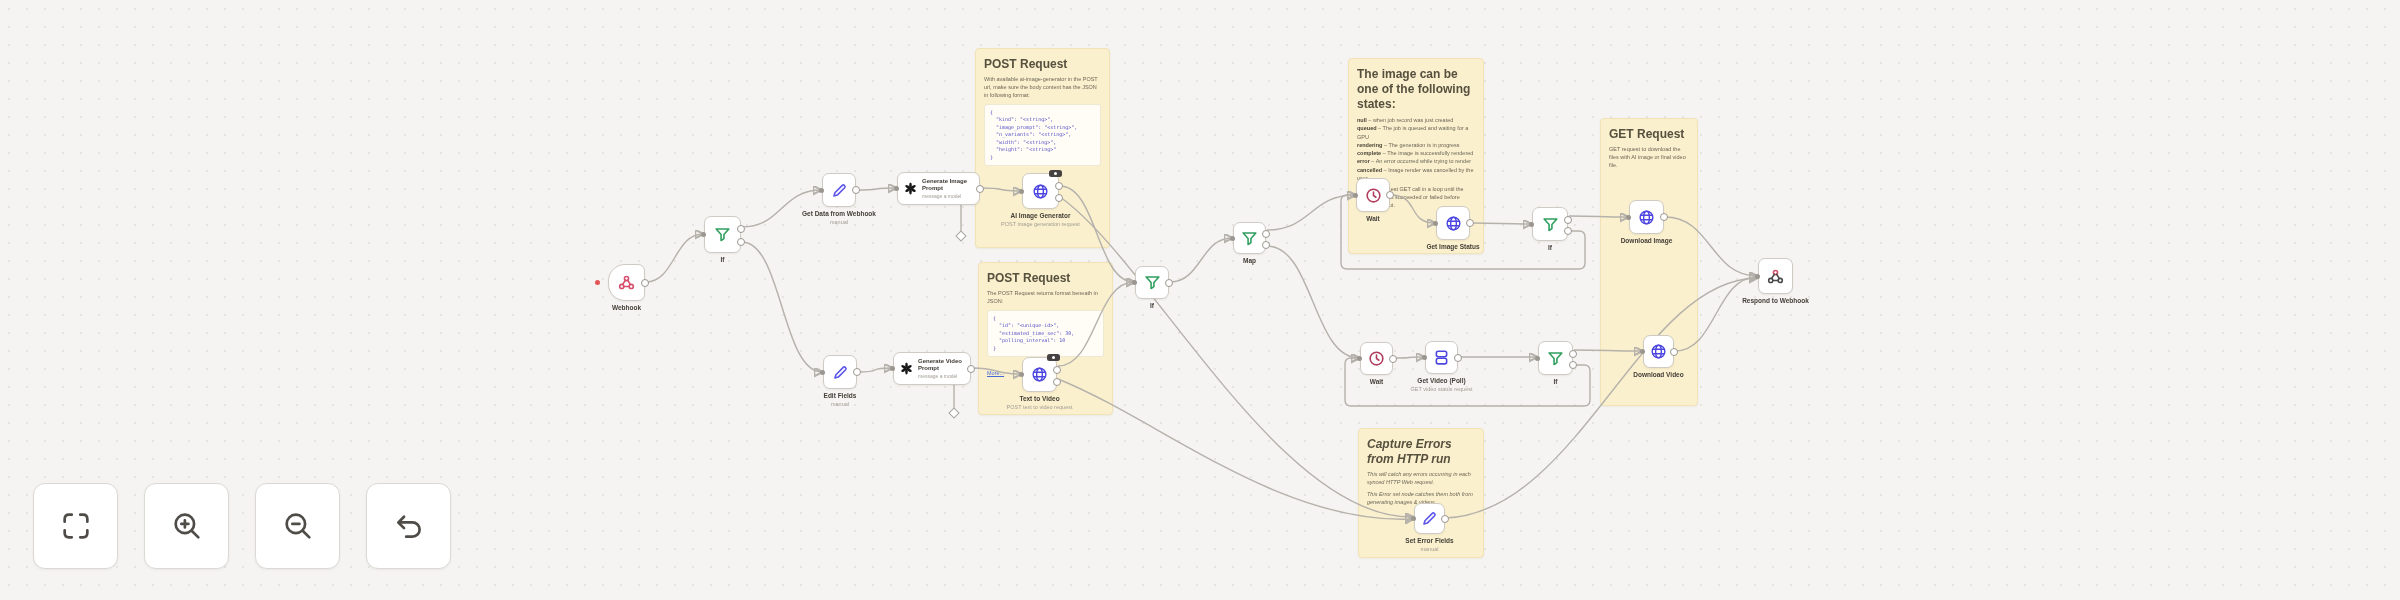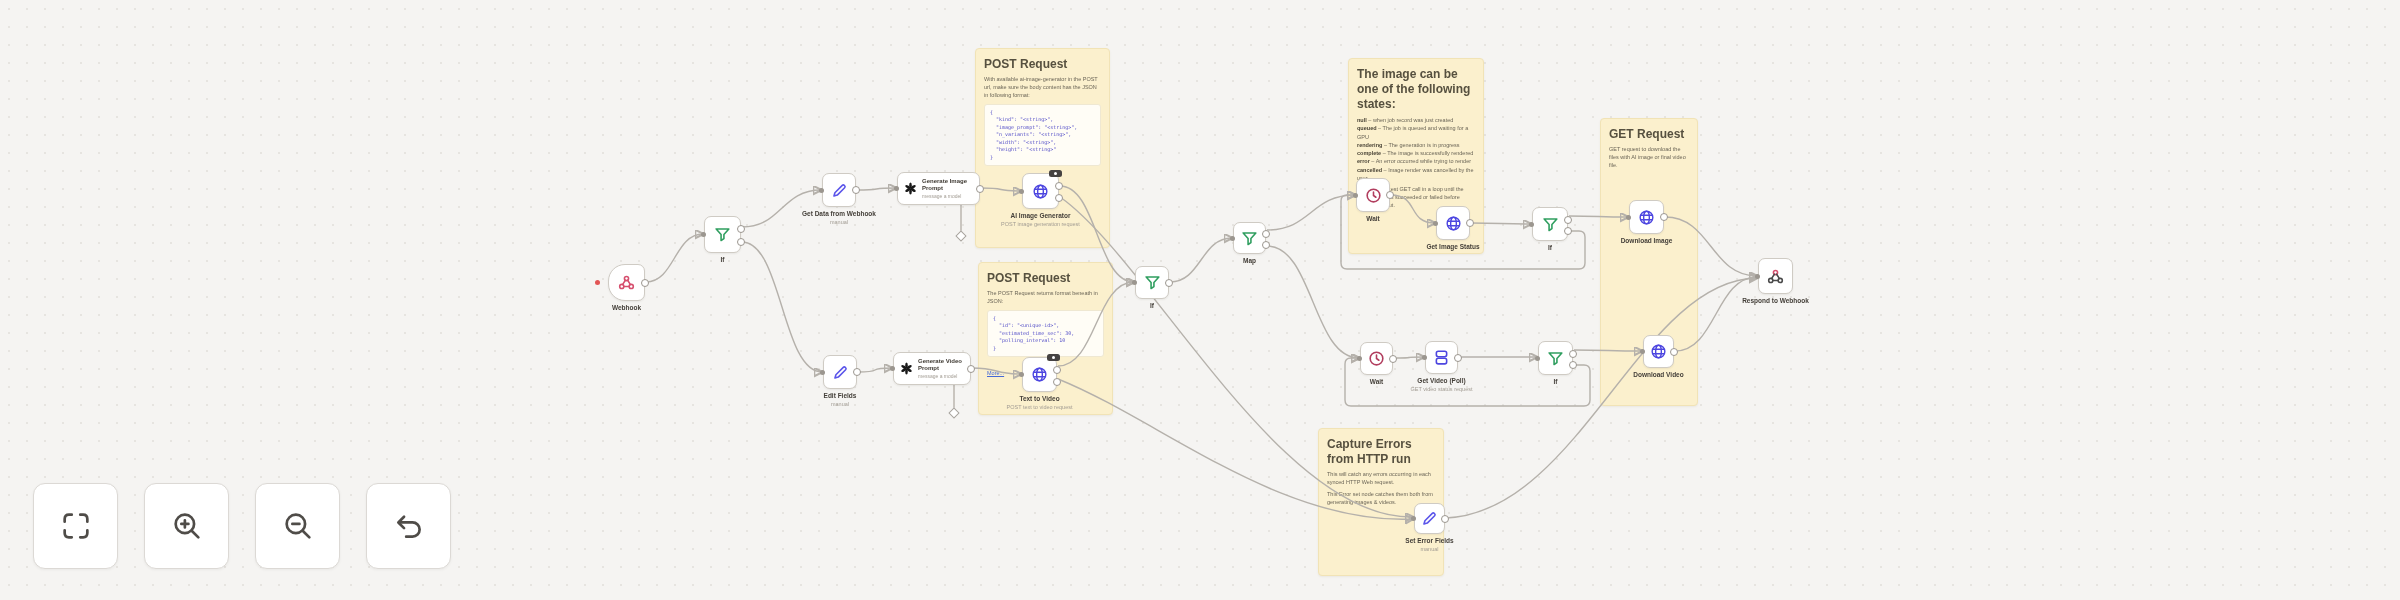--- a/index.html
+++ b/index.html
@@ -88,21 +88,21 @@
           <span class="state"><b>complete</b> – The image is successfully rendered</span>
           <span class="state"><b>error</b> – An error occurred while trying to render</span>
           <span class="state"><b>cancelled</b> – Image render was cancelled by the user</span>
         </div>
         <p>IF runs the latest GET call in a loop until the generation has succeeded or failed before responding out.</p>
       </div>
       <div class="sticky" style="left: 1600px; top: 118px; width: 98px; height: 288px;">
         <h3>GET Request</h3>
         <p>GET request to download the files with AI image or final video file.</p>
       </div>
-      <div class="sticky" style="left: 1318px; top: 428px; width: 126px; height: 148px;">
+      <div class="sticky" style="left: 1358px; top: 428px; width: 126px; height: 130px; font-style: italic;">
         <h3>Capture Errors from HTTP run</h3>
         <p>This will catch any errors occurring in each synced HTTP Web request.</p>
         <p>This Error set node catches them both from generating images &amp; videos.</p>
       </div>
     </div>
   <svg id="edges" width="2400" height="600">
     <defs>
       <marker id="arr" markerWidth="7" markerHeight="7" refX="5.5" refY="3" orient="auto">
         <path d="M0,0 L6,3 L0,6 Z" fill="#a39f99"></path>
       </marker>

